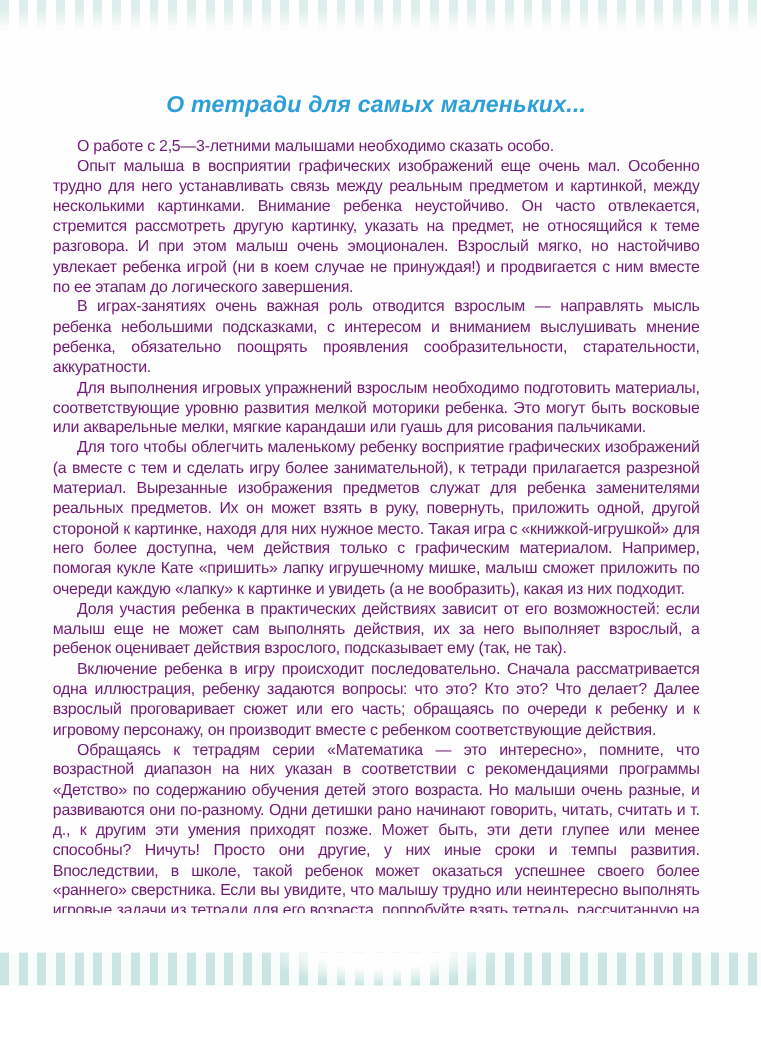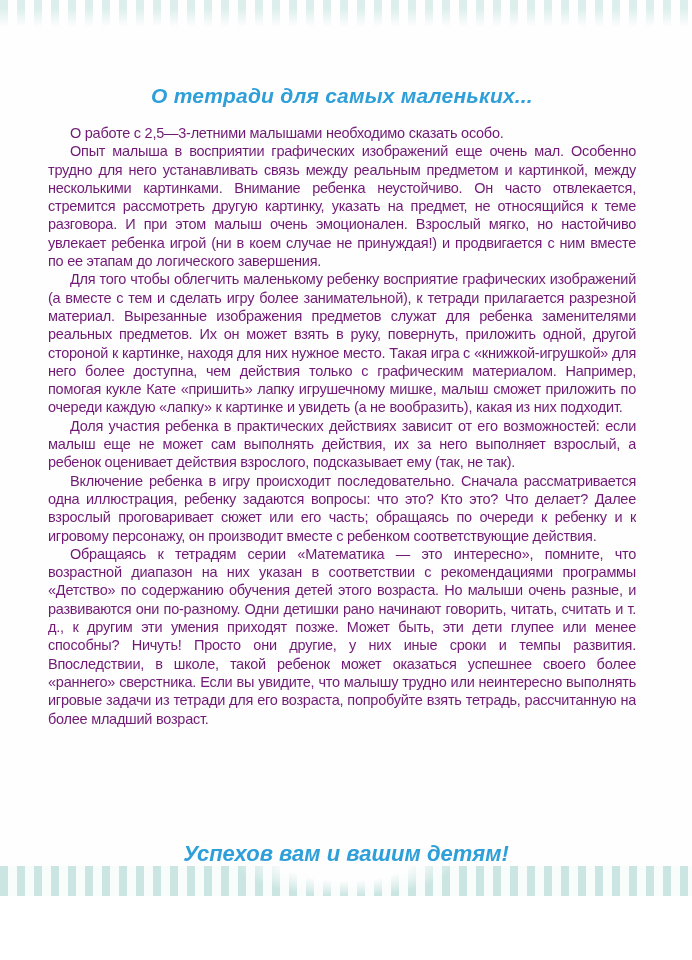--- a/index.html
+++ b/index.html
@@ -98,28 +98,29 @@
 <div class="page">
 
   <div class="stripes-top"></div>
 
   <div class="content">
     <h1 class="doc-title">О тетради для самых маленьких...</h1>
 
     <div class="body-text">
       <p>О работе с 2,5—3-летними малышами необходимо сказать особо.</p>
       <p>Опыт малыша в восприятии графических изображений еще очень мал. Особенно трудно для него устанавливать связь между реальным предметом и картинкой, между несколькими картинками. Внимание ребенка неустойчиво. Он часто отвлекается, стремится рассмотреть другую картинку, указать на предмет, не относящийся к теме разговора. И при этом малыш очень эмоционален. Взрослый мягко, но настойчиво увлекает ребенка игрой (ни в коем случае не принуждая!) и продвигается с ним вместе по ее этапам до логического завершения.</p>
+      <p>В играх-занятиях очень важная роль отводится взрослым — направлять мысль ребенка небольшими подсказками, с интересом и вниманием выслушивать мнение ребенка, обязательно поощрять проявления сообразительности, старательности, аккуратности.</p>
+      <p>Для выполнения игровых упражнений взрослым необходимо подготовить материалы, соответствующие уровню развития мелкой моторики ребенка. Это могут быть восковые или акварельные мелки, мягкие карандаши или гуашь для рисования пальчиками.</p>
       <p>Для того чтобы облегчить маленькому ребенку восприятие графических изображений (а вместе с тем и сделать игру более занимательной), к тетради прилагается разрезной материал. Вырезанные изображения предметов служат для ребенка заменителями реальных предметов. Их он может взять в руку, повернуть, приложить одной, другой стороной к картинке, находя для них нужное место. Такая игра с «книжкой-игрушкой» для него более доступна, чем действия только с графическим материалом. Например, помогая кукле Кате «пришить» лапку игрушечному мишке, малыш сможет приложить по очереди каждую «лапку» к картинке и увидеть (а не вообразить), какая из них подходит.</p>
       <p>Доля участия ребенка в практических действиях зависит от его возможностей: если малыш еще не может сам выполнять действия, их за него выполняет взрослый, а ребенок оценивает действия взрослого, подсказывает ему (так, не так).</p>
       <p>Включение ребенка в игру происходит последовательно. Сначала рассматривается одна иллюстрация, ребенку задаются вопросы: что это? Кто это? Что делает? Далее взрослый проговаривает сюжет или его часть; обращаясь по очереди к ребенку и к игровому персонажу, он производит вместе с ребенком соответствующие действия.</p>
       <p>Обращаясь к тетрадям серии «Математика — это интересно», помните, что возрастной диапазон на них указан в соответствии с рекомендациями программы «Детство» по содержанию обучения детей этого возраста. Но малыши очень разные, и развиваются они по-разному. Одни детишки рано начинают говорить, читать, считать и т. д., к другим эти умения приходят позже. Может быть, эти дети глупее или менее способны? Ничуть! Просто они другие, у них иные сроки и темпы развития. Впоследствии, в школе, такой ребенок может оказаться успешнее своего более «раннего» сверстника. Если вы увидите, что малышу трудно или неинтересно выполнять игровые задачи из тетради для его возраста, попробуйте взять тетрадь, рассчитанную на более младший возраст.</p>
     </div>
   </div>
 
-  <div class="closing-line">Успехов вам и вашим детям!</div>
 
 
   <div class="page-number-wrap">
     <span class="page-number">4</span>
   </div>
 
   <div class="stripes-bottom"></div>
 
 </div>
 

